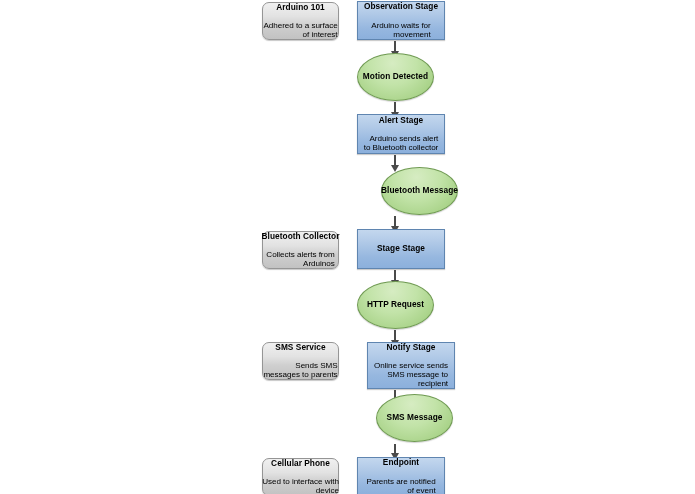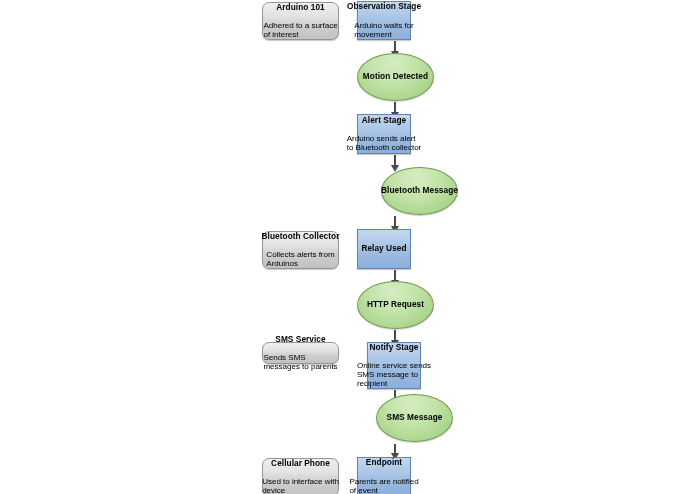--- a/index.html
+++ b/index.html
@@ -22,21 +22,21 @@
   }
 
   
   .node {
     position: absolute;
     box-sizing: border-box;
     display: flex;
     flex-direction: column;
     align-items: center;
     justify-content: center;
-    text-align: left;
+    text-align: right;
     color: #000000;
     line-height: 1.12;
   }
   .node .ttl {
     font-size: 8.3px;
     font-weight: bold;
     letter-spacing: 0.05px;
     white-space: nowrap;
   }
   .node .sub {
@@ -52,21 +52,21 @@
     width: 77px;
     border: 1px solid #959595;
     border-radius: 7px;
     background: linear-gradient(to bottom, #f0f0f0 0%, #e2e2e2 38%, #cfcfcf 62%, #c2c2c2 100%);
     box-shadow: 0 1px 1px rgba(0,0,0,0.22);
     padding: 2px 2px;
   }
 
   
   .blue-box {
-    width: 54px;
+    width: 88px;
     border: 1px solid #5f85b0;
     background: linear-gradient(to bottom, #c3d7ee 0%, #b3cbe8 28%, #96b7df 72%, #8cb0dc 100%);
     box-shadow: 0 1px 1px rgba(0,0,0,0.20);
     padding: 2px 1px;
   }
 
   
   .green-ellipse {
     width: 77px;
     height: 48px;
@@ -109,21 +109,21 @@
   </div>
 
   <div class="node gray-box" style="left:262px; top:231px; height:38px;">
     <div class="ttl">Bluetooth Collector</div>
     <div class="sub">
       <span>Collects alerts from</span>
       <span>Arduinos</span>
     </div>
   </div>
 
-  <div class="node gray-box" style="left:262px; top:342px; height:22px;">
+  <div class="node gray-box" style="left:262px; top:342px; height:38px;">
     <div class="ttl">SMS Service</div>
     <div class="sub">
       <span>Sends SMS</span>
       <span>messages to parents</span>
     </div>
   </div>
 
   <div class="node gray-box" style="left:262px; top:458px; height:38px;">
     <div class="ttl">Cellular Phone</div>
     <div class="sub">
@@ -158,21 +158,21 @@
 
   <div class="arrow" style="top:155px; height:10px;"></div>
 
   <div class="node green-ellipse" style="left:357px; top:167px;margin-left:24px;">
     <div class="ttl">Bluetooth Message</div>
   </div>
 
   <div class="arrow" style="top:216px; height:10px;"></div>
 
   <div class="node blue-box" style="left:357px; top:229px; height:40px;">
-    <div class="ttl">Relay Used</div>
+    <div class="ttl">Stage Stage</div>
   </div>
 
   <div class="arrow" style="top:270px; height:10px;"></div>
 
   <div class="node green-ellipse" style="left:357px; top:281px;">
     <div class="ttl">HTTP Request</div>
   </div>
 
   <div class="arrow" style="top:330px; height:10px;"></div>
 

